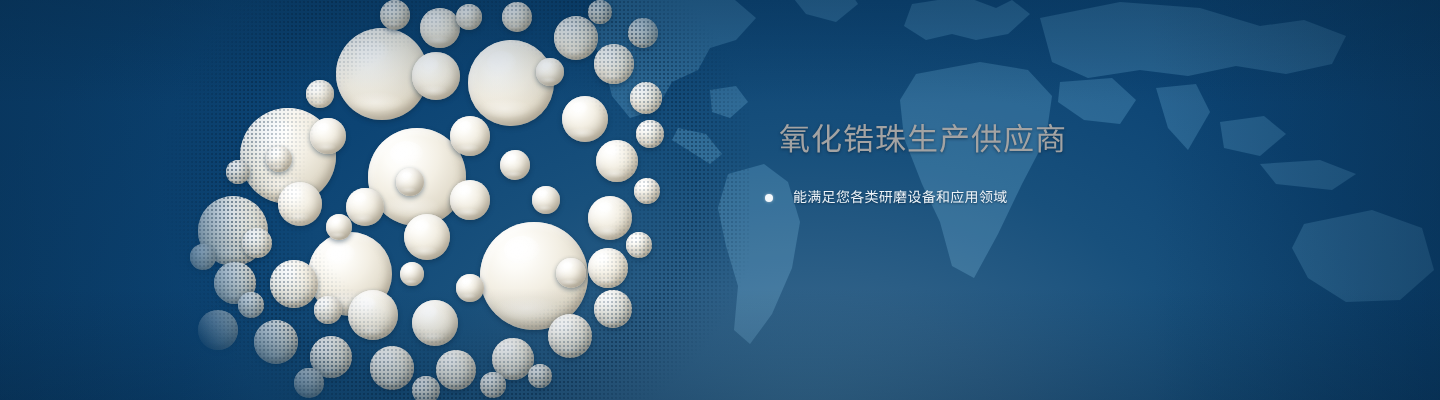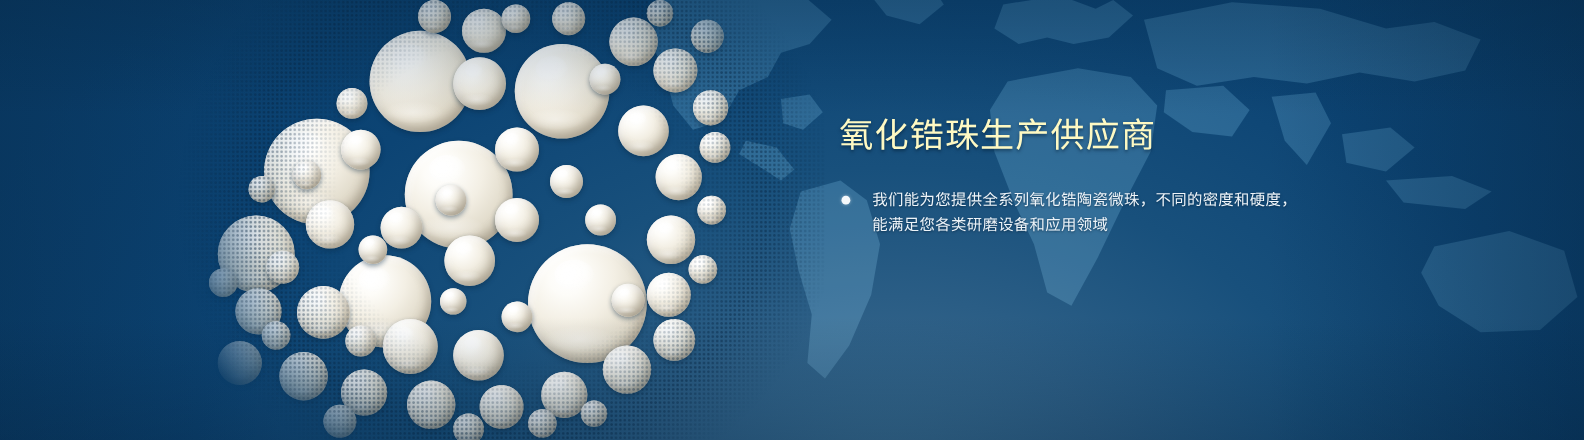--- a/index.html
+++ b/index.html
@@ -107,26 +107,26 @@
   }
 
   
   .copy {
     position: absolute;
     left: 763px;
     top: 104px;
     width: 640px;
   }
   .headline {
-    margin: 0;
+    margin: 16px;
     font-size: 31px;
     line-height: 40px;
     font-weight: 400;
     letter-spacing: 1px;
-    color: #fef9c3;
+    color: #a3a3a3;
     text-shadow: 0 1px 3px rgba(2,26,48,0.55);
     white-space: nowrap;
   }
   .bullets {
     list-style: none;
     margin: 26px 0 0 0;
     padding: 0;
   }
   .bullet {
     position: relative;
@@ -259,19 +259,18 @@
   </div>
 
   <div class="bg-vignette"></div>
 
   <div class="copy">
     <h1 class="headline">氧化锆珠生产供应商</h1>
 
     <ul class="bullets">
       <li class="bullet">
         <span class="dot"></span>
-        <span>我们能为您提供全系列氧化锆陶瓷微珠，不同的密度和硬度，</span>
         <span class="line2">能满足您各类研磨设备和应用领域</span>
       </li>
     </ul>
   </div>
 
 </div>
 
 </body></html>

